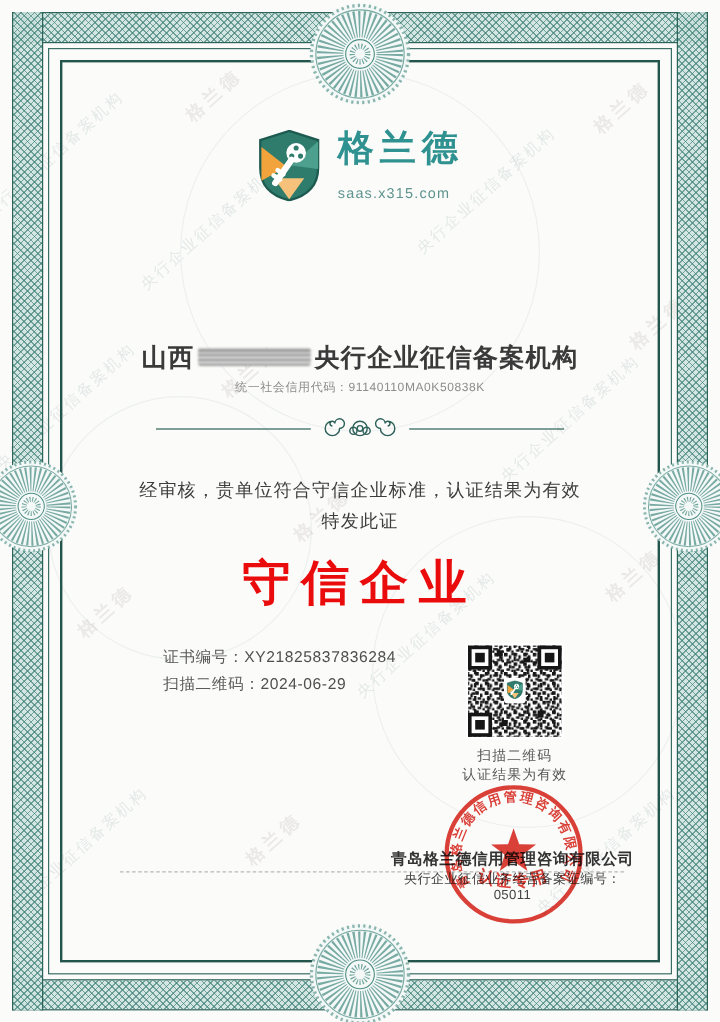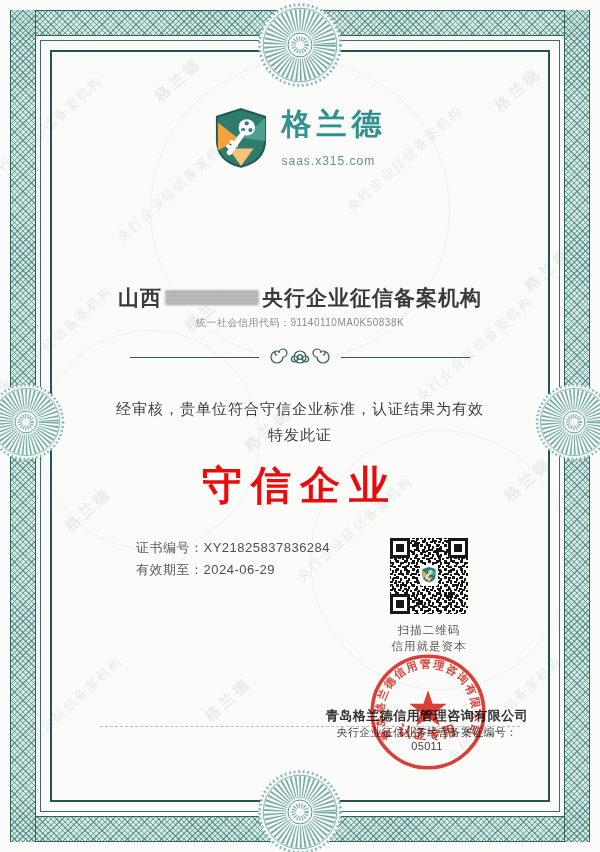--- a/index.html
+++ b/index.html
@@ -217,21 +217,21 @@
       <div>特发此证</div>
     </div>
 
     <div class="award">守信企业</div>
 
     <div class="details">
       <div class="detail-row">
         <span class="lab">证书编号：</span><span>XY21825837836284</span>
       </div>
       <div class="detail-row">
-        <span class="lab">有效期至：</span><span>2024-06-29</span>
+        <span class="lab">扫描二维码：</span><span>2024-06-29</span>
       </div>
     </div>
 
     <div class="qr-block">
       <svg class="qr-svg" width="82" height="80" viewBox="0 0 82 80">
         <rect width="82" height="80" fill="#ffffff"></rect>
         <rect x="2" y="2" width="78" height="76" fill="url(#qm)"></rect>
         <rect x="2" y="2" width="78" height="76" fill="url(#qm2)"></rect>
         <rect x="26" y="6" width="5" height="5" fill="#161616"></rect>
         <rect x="48" y="12" width="6" height="4" fill="#161616"></rect>
@@ -249,21 +249,21 @@
             <rect x="5" y="61" width="14" height="14" fill="#ffffff"></rect>
             <rect x="8" y="64" width="8" height="8" fill="#161616"></rect>
         </g>
         <rect x="32" y="29" width="18" height="21" rx="2" fill="#ffffff"></rect>
         <g transform="translate(34,31) scale(0.25)">
             <use href="#shieldsym" width="56" height="62"></use>
           </g>
       </svg>
       <div class="qr-cap">
         <div>扫描二维码</div>
-        <div>信用就是资本</div>
+        <div>认证结果为有效</div>
       </div>
     </div>
 
     <div class="footer-dash"></div>
 
 
     <div class="footer-right">
       <div class="fr-company">青岛格兰德信用管理咨询有限公司</div>
       <div class="fr-license">央行企业征信业务经营备案证编号：05011</div>
     </div>

